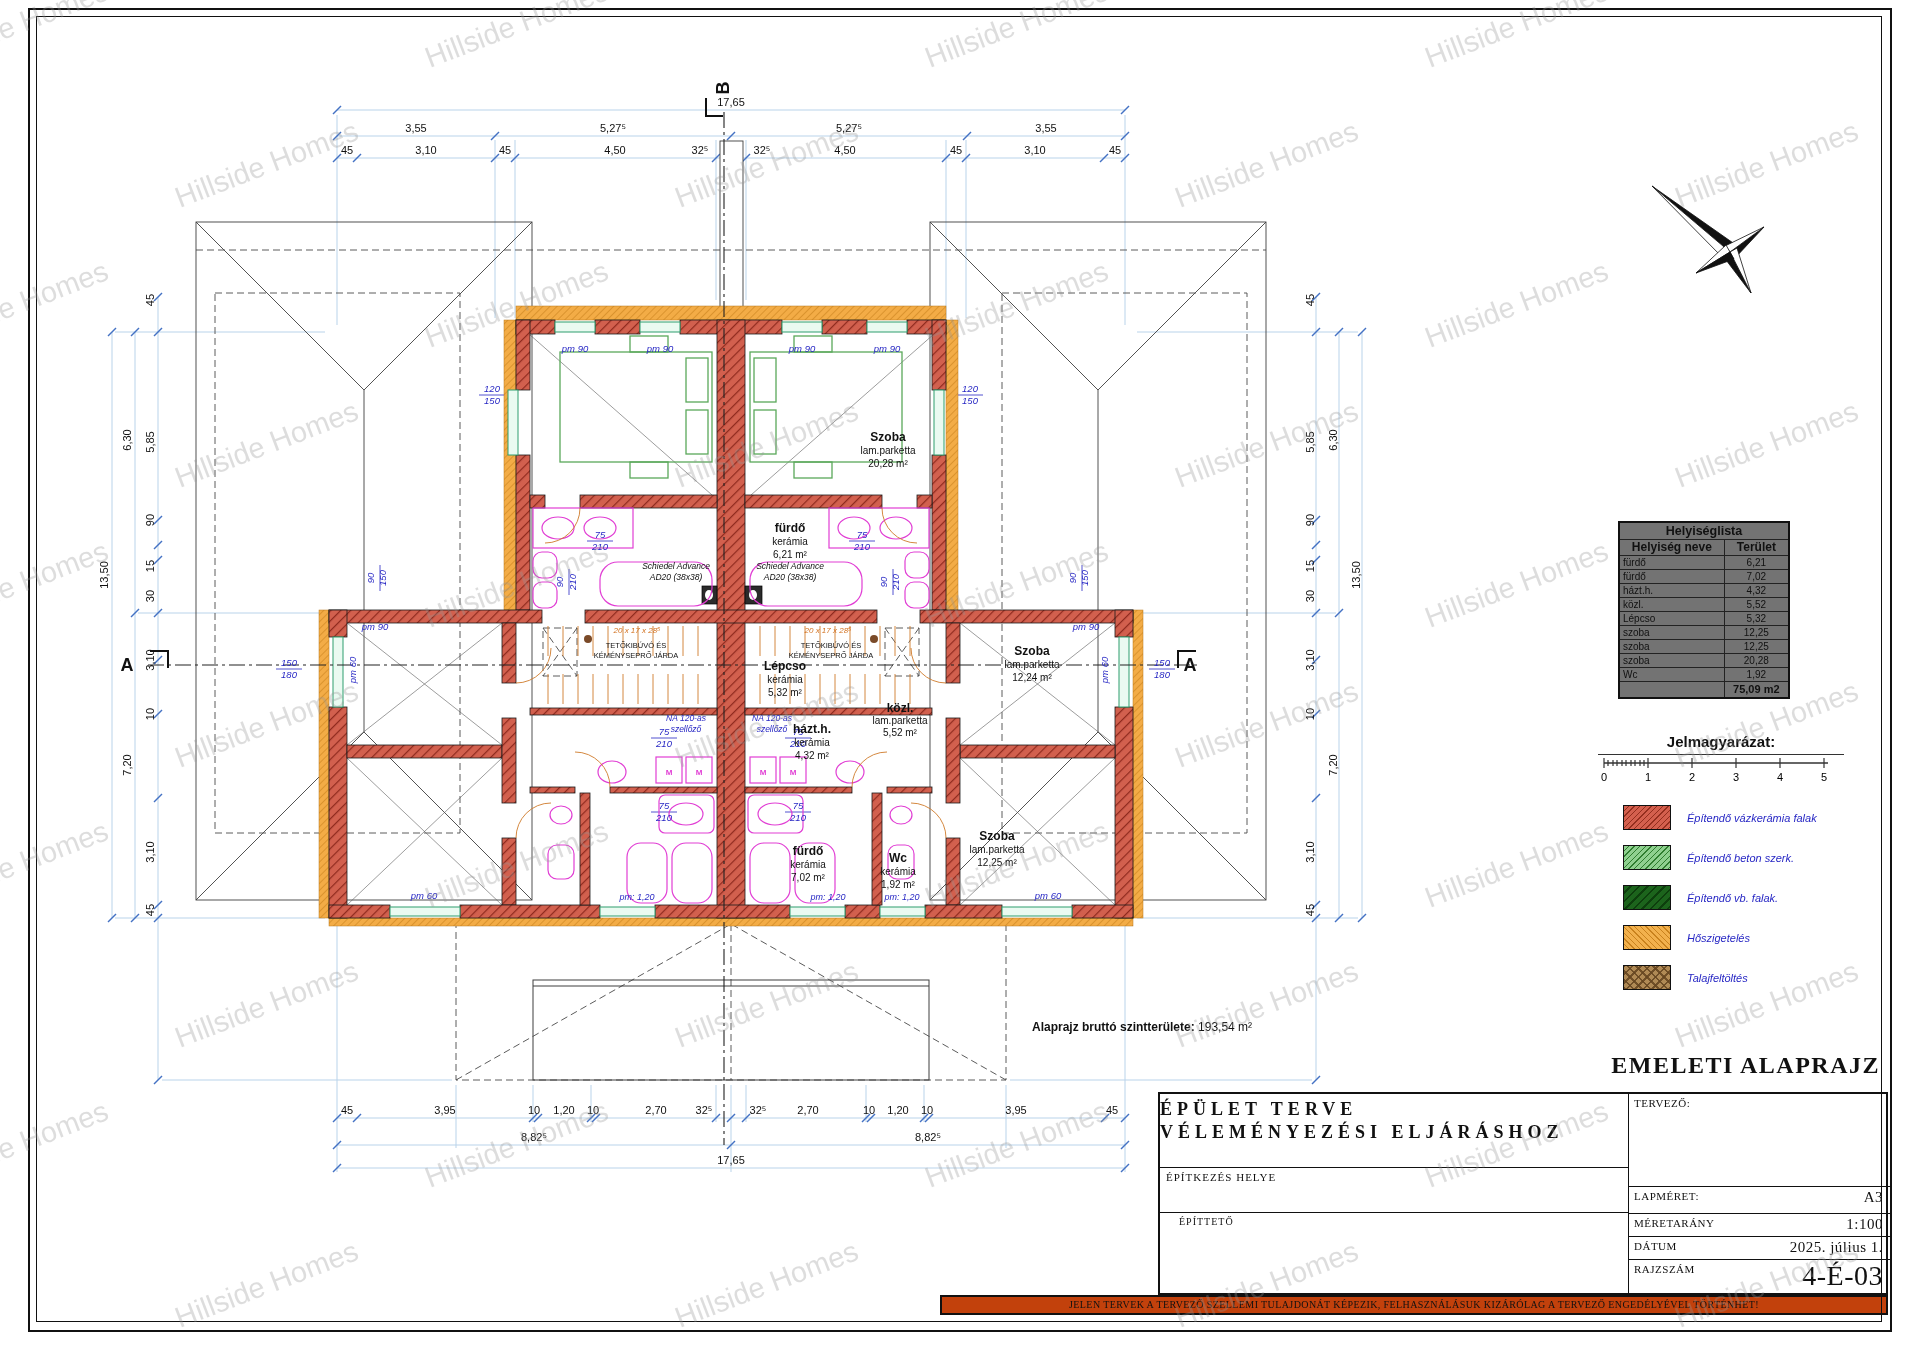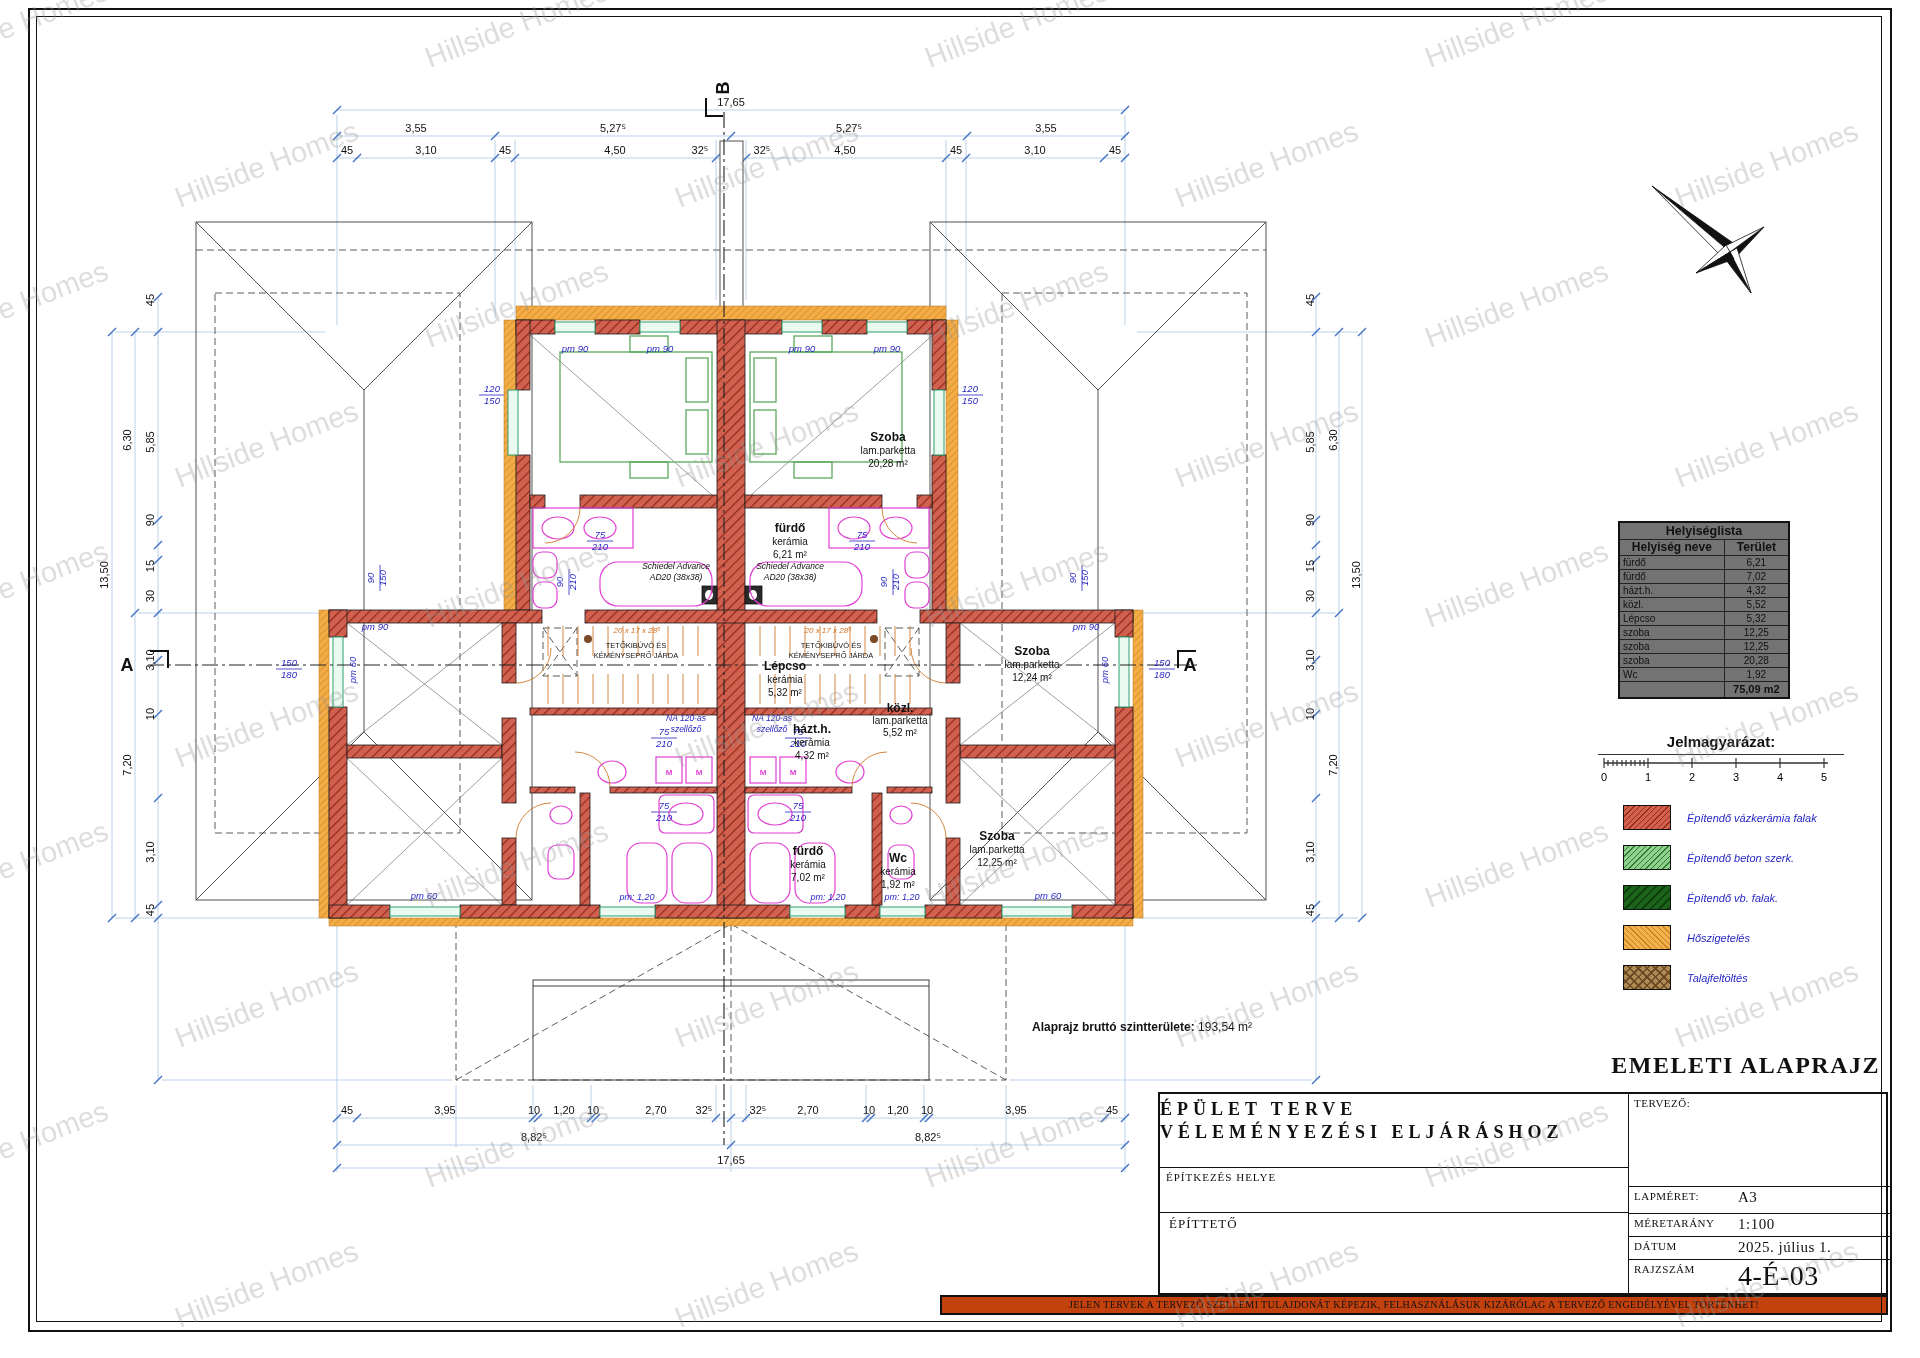--- a/index.html
+++ b/index.html
@@ -38,30 +38,30 @@
              font-family:"Liberation Serif",serif;font-size:24px;font-weight:bold;letter-spacing:1.5px;}
   
   .tb{position:absolute;left:1158px;top:1092px;width:730px;height:203px;border:2px solid #111;
       font-family:"Liberation Serif",serif;box-sizing:border-box;background:transparent;}
   .tb .vline{position:absolute;left:468px;top:0;width:0;height:100%;border-left:1.5px solid #111;}
   .tb .proj{position:absolute;left:0;top:0;width:468px;height:74px;border-bottom:1.5px solid #111;
             text-align:left;font-weight:bold;font-size:18px;letter-spacing:5px;padding-top:4px;box-sizing:border-box;}
   .tb .proj div{line-height:23px;}
   .tb .site{position:absolute;left:0;top:74px;width:468px;height:45px;border-bottom:1.5px solid #111;
             font-size:11px;letter-spacing:1px;padding:3px 6px;box-sizing:border-box;}
-  .tb .client{position:absolute;left:3px;top:119px;width:468px;height:84px;font-size:13px;letter-spacing:1px;
+  .tb .client{position:absolute;left:13px;top:119px;width:468px;height:84px;font-size:10px;letter-spacing:1px;
             padding:3px 6px;box-sizing:border-box;}
   .tb .cell{position:absolute;left:468px;width:262px;box-sizing:border-box;font-size:11px;letter-spacing:.5px;
             padding:3px 6px;}
   .tb .designer{top:0;height:93px;border-bottom:1.5px solid #111;}
   .tb .r1{top:93px;height:27px;border-bottom:1.5px solid #111;}
   .tb .r2{top:120px;height:23px;border-bottom:1.5px solid #111;}
   .tb .r3{top:143px;height:23px;border-bottom:1.5px solid #111;}
   .tb .r4{top:166px;height:37px;}
-  .tb .val{position:absolute;left:110px;top:2px;width:145px;text-align:left;font-size:15px;}
+  .tb .val{position:absolute;left:110px;top:2px;width:145px;text-align:right;font-size:15px;}
   .tb .r4 .val{font-size:28px;top:0px;}
   .disclaimer{position:absolute;left:940px;top:1295px;width:948px;height:20px;border:2px solid #111;
               box-sizing:border-box;font-family:"Liberation Serif",serif;font-size:10px;letter-spacing:.4px;
               text-align:center;line-height:16px;background:#c2410c;white-space:nowrap;overflow:hidden;}
   
   .wm{position:absolute;font-size:29px;color:rgba(150,150,150,0.32);transform:rotate(-21deg);
       white-space:nowrap;pointer-events:none;font-family:"Liberation Sans",sans-serif;}
   .wmlayer{position:absolute;left:0;top:0;width:100%;height:100%;pointer-events:none;z-index:50;}
 </style>
 </head>

